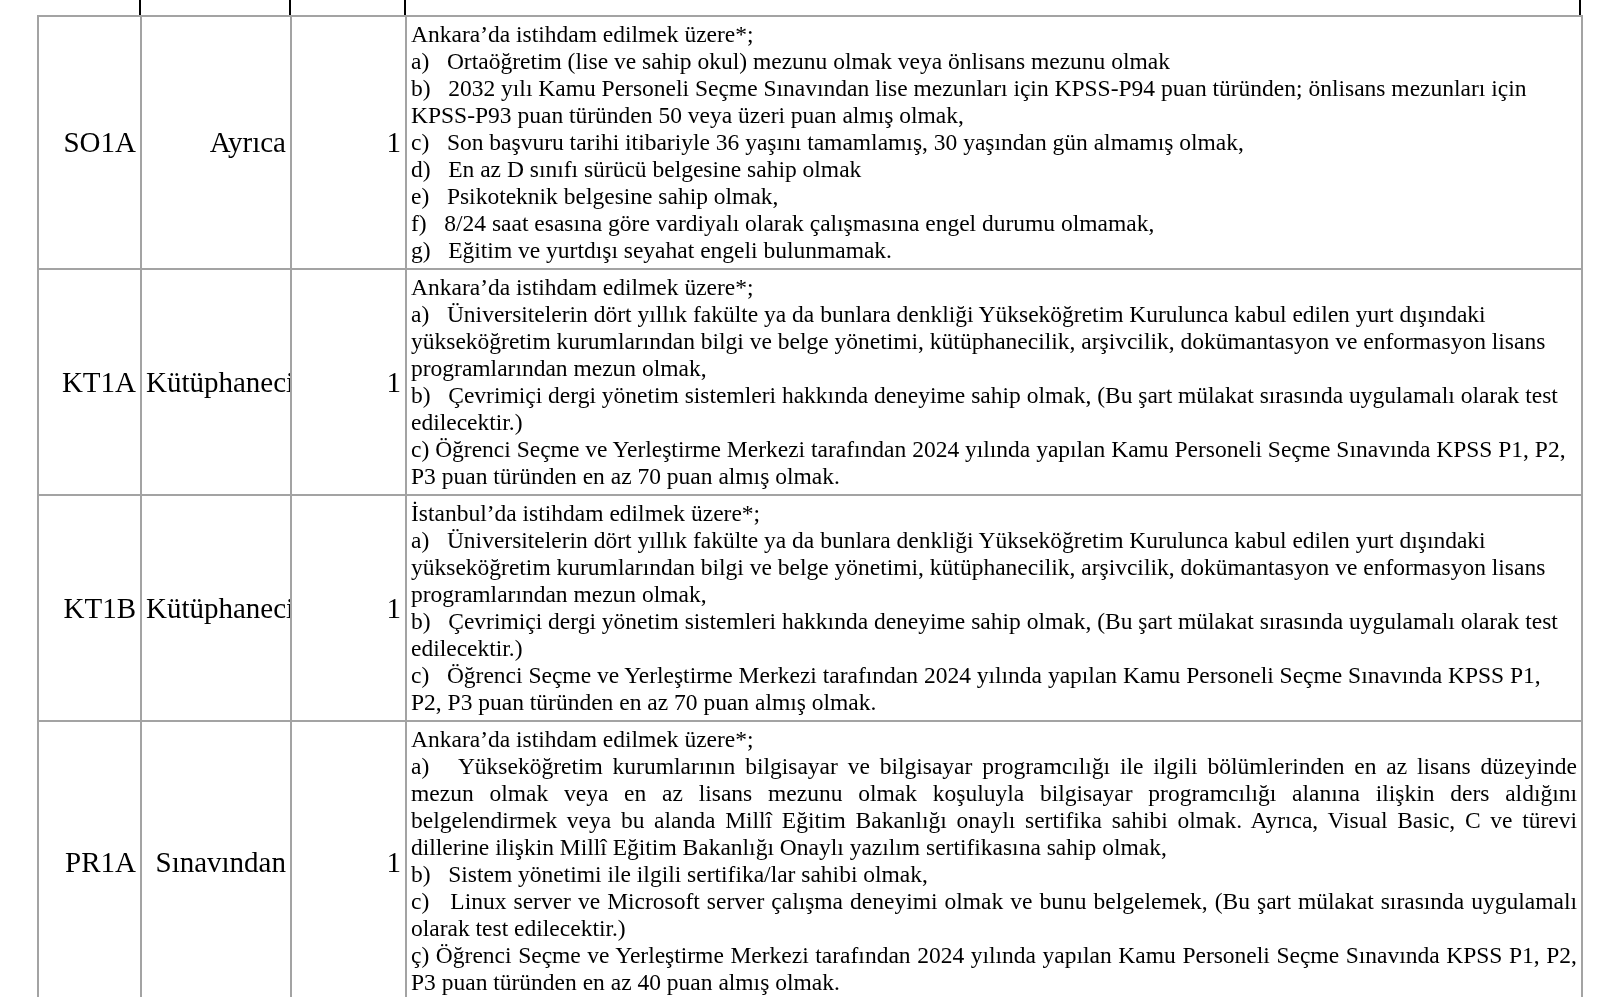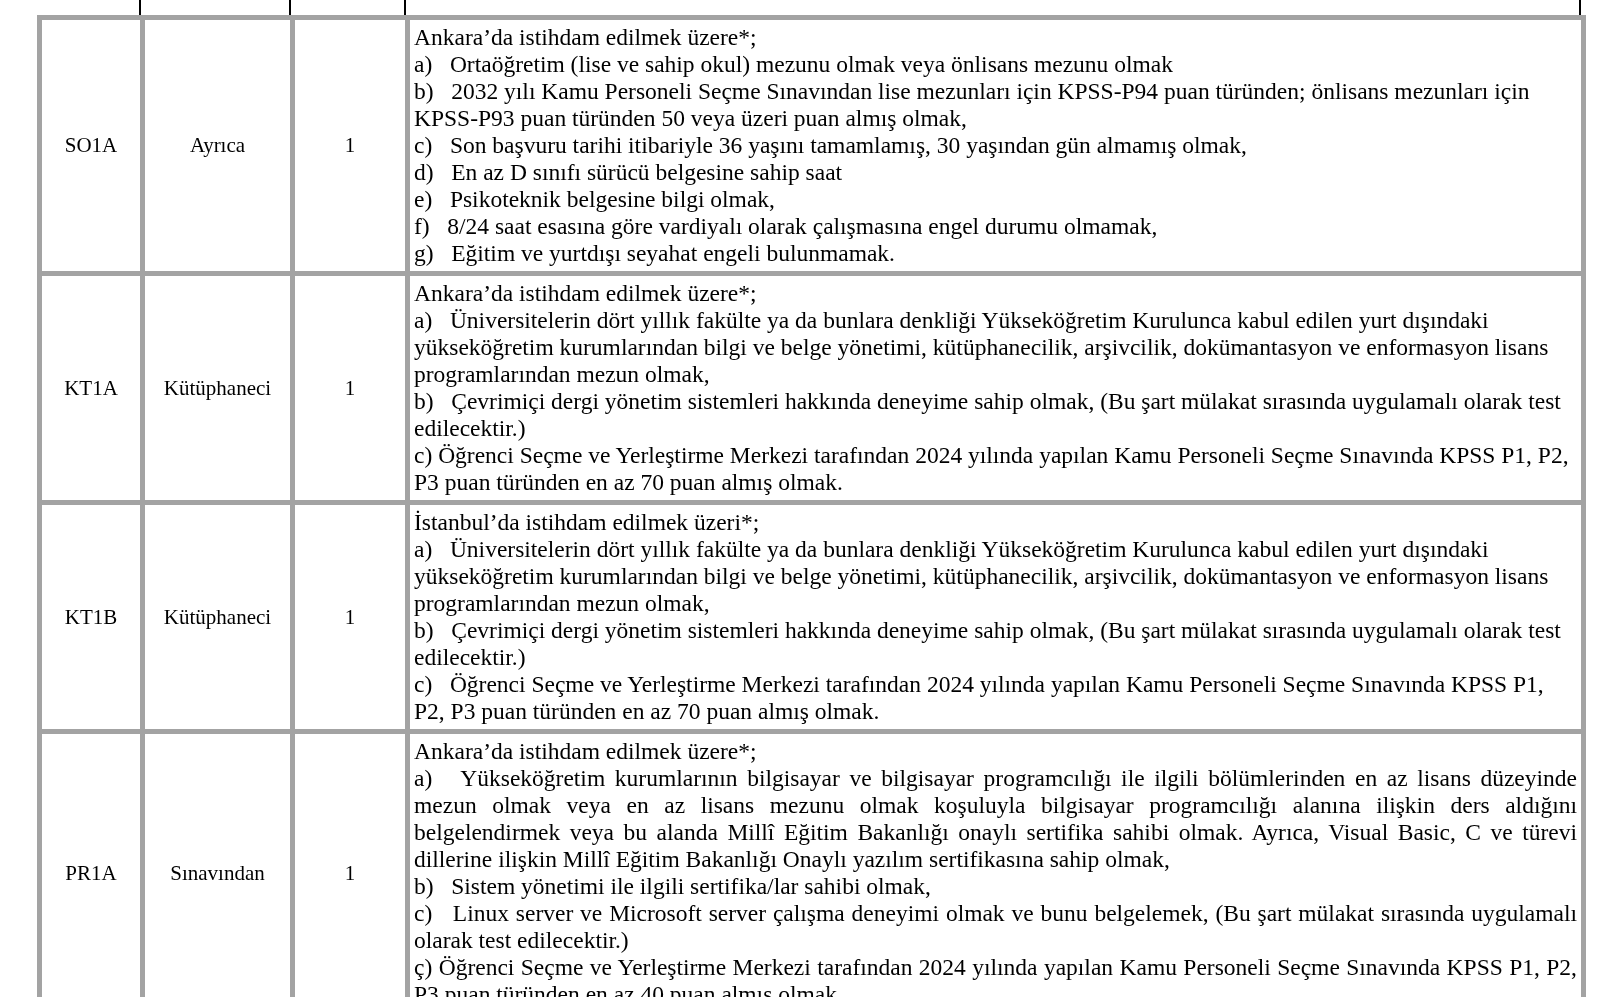--- a/index.html
+++ b/index.html
@@ -25,28 +25,28 @@
   }
   .jobs-table {
     position: absolute;
     left: 37px;
     top: 15px;
     width: 1544px;
     border-collapse: collapse;
     table-layout: fixed;
   }
   .jobs-table td {
-    border: 5px solid #a3a3a3;
+    border: 2px solid #a3a3a3;
     padding: 4px;
     overflow: hidden;
   }
   .center-cell {
-    text-align: center;
+    text-align: right;
     vertical-align: middle;
-    font-size: 21px;
+    font-size: 29px;
     line-height: 27px;
   }
   .req-cell {
     vertical-align: top;
     padding: 1px 5px 0 4px;
   }
   .req-line {
     font-size: 23.5px;
     line-height: 27px;
     white-space: pre-wrap;
@@ -77,43 +77,43 @@
   <tbody>
       <tr>
         <td class="center-cell">SO1A</td>
         <td class="center-cell">Ayrıca</td>
         <td class="center-cell">1</td>
         <td class="req-cell">
           <div class="req-line">Ankara’da istihdam edilmek üzere*;</div>
           <div class="req-line">a)   Ortaöğretim (lise ve sahip okul) mezunu olmak veya önlisans mezunu olmak</div>
           <div class="req-line">b)   2032 yılı Kamu Personeli Seçme Sınavından lise mezunları için KPSS-P94 puan türünden; önlisans mezunları için KPSS-P93 puan türünden 50 veya üzeri puan almış olmak,</div>
           <div class="req-line">c)   Son başvuru tarihi itibariyle 36 yaşını tamamlamış, 30 yaşından gün almamış olmak,</div>
-          <div class="req-line">d)   En az D sınıfı sürücü belgesine sahip saat</div>
-          <div class="req-line">e)   Psikoteknik belgesine bilgi olmak,</div>
+          <div class="req-line">d)   En az D sınıfı sürücü belgesine sahip olmak</div>
+          <div class="req-line">e)   Psikoteknik belgesine sahip olmak,</div>
           <div class="req-line">f)   8/24 saat esasına göre vardiyalı olarak çalışmasına engel durumu olmamak,</div>
           <div class="req-line">g)   Eğitim ve yurtdışı seyahat engeli bulunmamak.</div>
         </td>
       </tr>
       <tr>
         <td class="center-cell">KT1A</td>
         <td class="center-cell">Kütüphaneci</td>
         <td class="center-cell">1</td>
         <td class="req-cell">
           <div class="req-line">Ankara’da istihdam edilmek üzere*;</div>
           <div class="req-line">a)   Üniversitelerin dört yıllık fakülte ya da bunlara denkliği Yükseköğretim Kurulunca kabul edilen yurt dışındaki yükseköğretim kurumlarından bilgi ve belge yönetimi, kütüphanecilik, arşivcilik, dokümantasyon ve enformasyon lisans programlarından mezun olmak,</div>
           <div class="req-line">b)   Çevrimiçi dergi yönetim sistemleri hakkında deneyime sahip olmak, (Bu şart mülakat sırasında uygulamalı olarak test edilecektir.)</div>
           <div class="req-line">c) Öğrenci Seçme ve Yerleştirme Merkezi tarafından 2024 yılında yapılan Kamu Personeli Seçme Sınavında KPSS P1, P2, P3 puan türünden en az 70 puan almış olmak.</div>
         </td>
       </tr>
       <tr>
         <td class="center-cell">KT1B</td>
         <td class="center-cell">Kütüphaneci</td>
         <td class="center-cell">1</td>
         <td class="req-cell">
-          <div class="req-line">İstanbul’da istihdam edilmek üzeri*;</div>
+          <div class="req-line">İstanbul’da istihdam edilmek üzere*;</div>
           <div class="req-line">a)   Üniversitelerin dört yıllık fakülte ya da bunlara denkliği Yükseköğretim Kurulunca kabul edilen yurt dışındaki yükseköğretim kurumlarından bilgi ve belge yönetimi, kütüphanecilik, arşivcilik, dokümantasyon ve enformasyon lisans programlarından mezun olmak,</div>
           <div class="req-line">b)   Çevrimiçi dergi yönetim sistemleri hakkında deneyime sahip olmak, (Bu şart mülakat sırasında uygulamalı olarak test edilecektir.)</div>
           <div class="req-line">c)   Öğrenci Seçme ve Yerleştirme Merkezi tarafından 2024 yılında yapılan Kamu Personeli Seçme Sınavında KPSS P1, P2, P3 puan türünden en az 70 puan almış olmak.</div>
         </td>
       </tr>
       <tr>
         <td class="center-cell">PR1A</td>
         <td class="center-cell">Sınavından</td>
         <td class="center-cell">1</td>
         <td class="req-cell">

